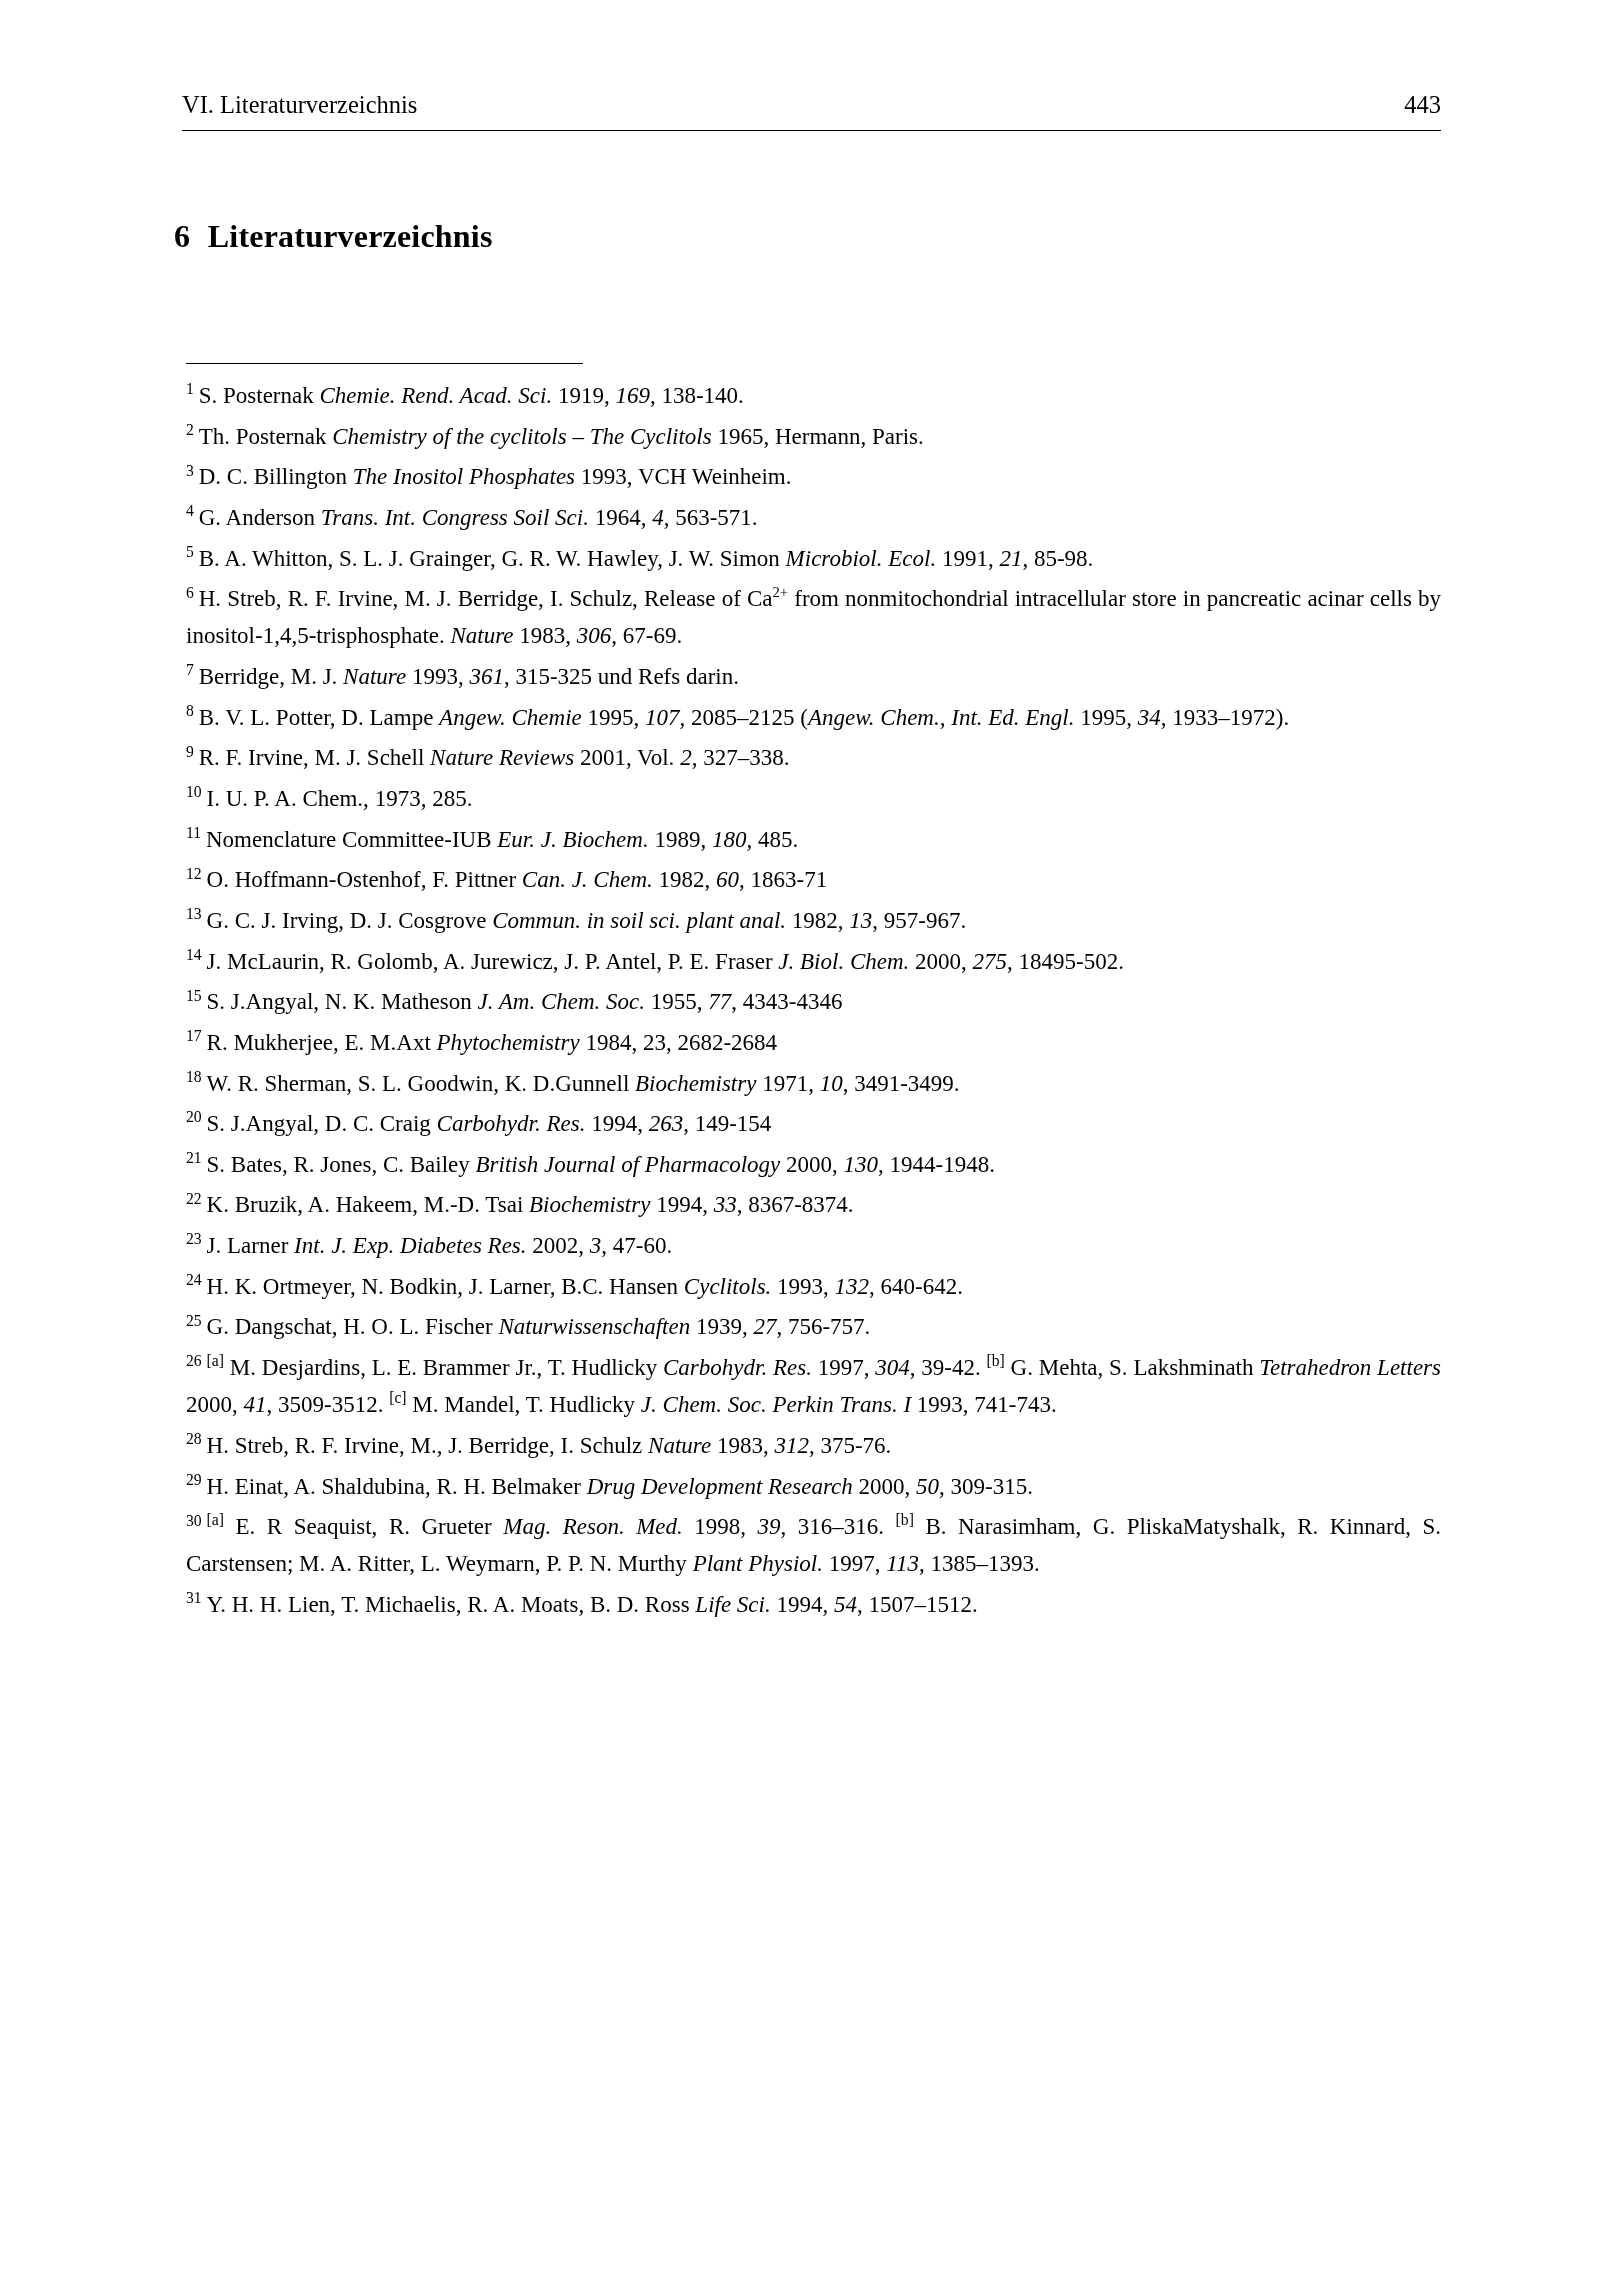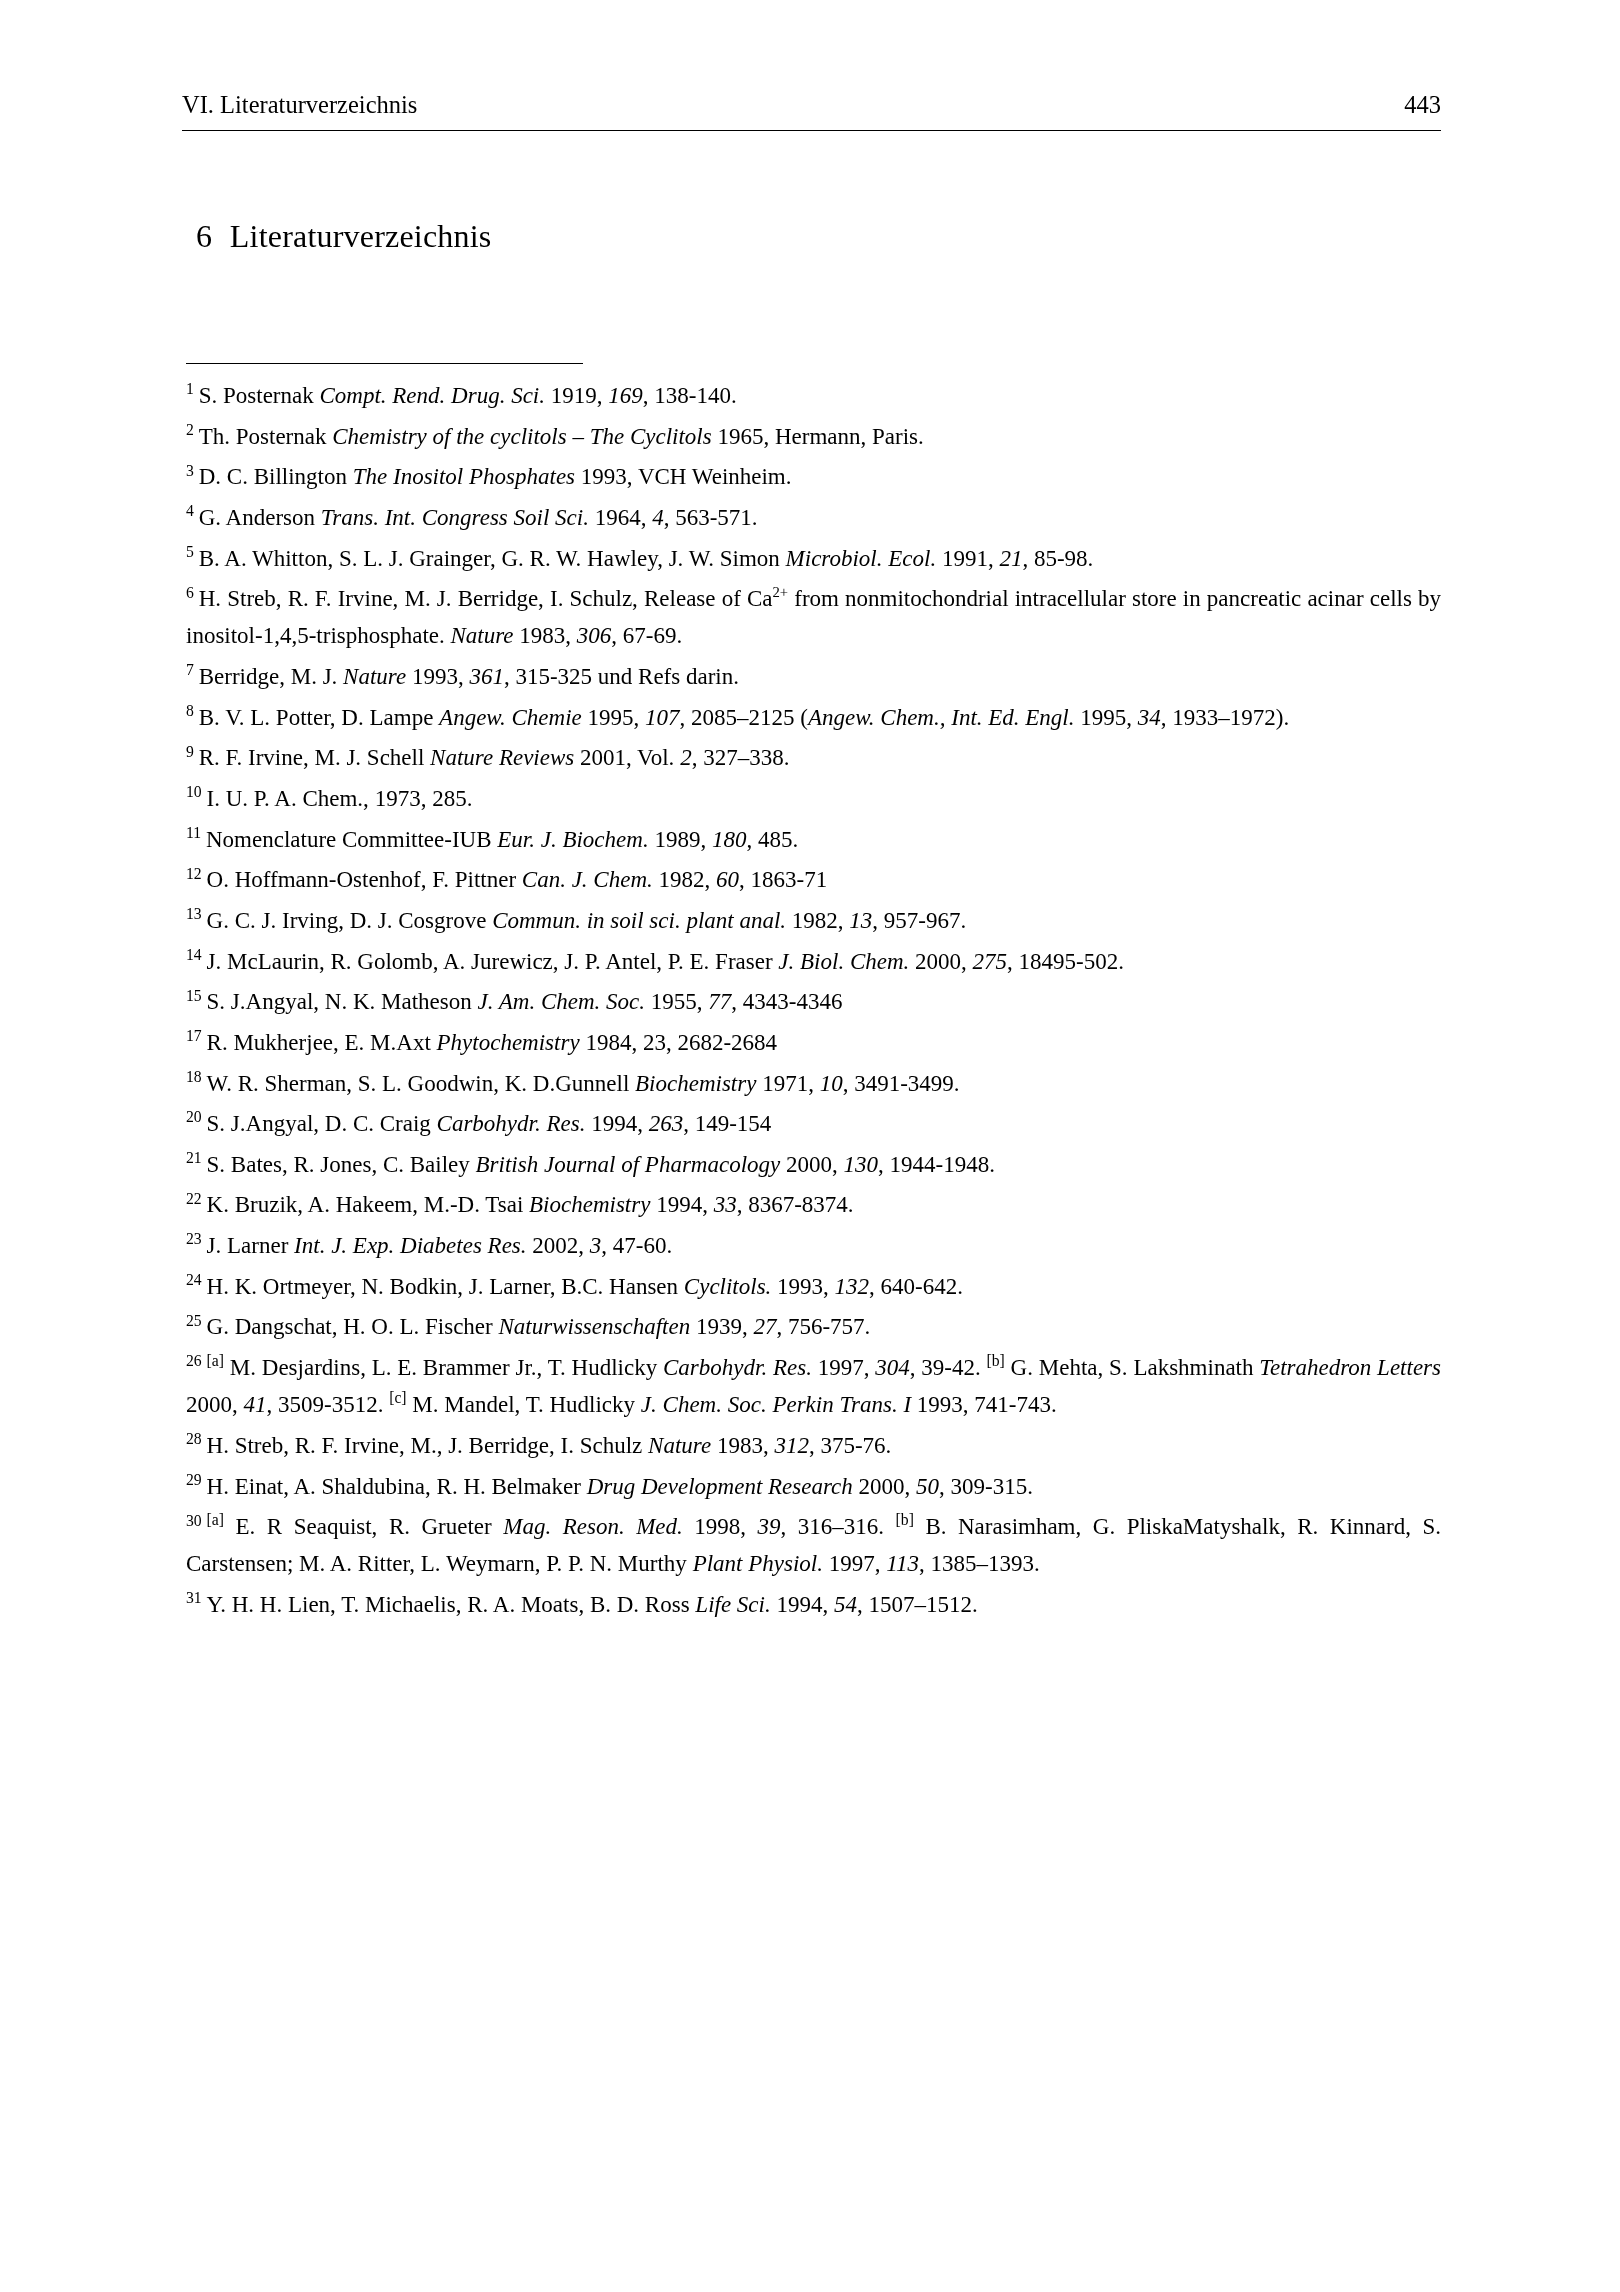--- a/index.html
+++ b/index.html
@@ -34,23 +34,23 @@
   .header-rule {
     position: absolute;
     top: 130px;
     left: 182px;
     width: 1259px;
     border-bottom: 1.5px solid #000;
   }
   .chapter-title {
     position: absolute;
     top: 218px;
-    left: 196px;
+    left: 174px;
     font-size: 32px;
-    font-weight: normal;
+    font-weight: bold;
     letter-spacing: 0.2px;
   }
   .chapter-title .num {
     margin-right: 17.6px;
   }
   .note-rule {
     position: absolute;
     top: 363px;
     left: 186px;
     width: 397px;
@@ -100,21 +100,21 @@
   </div>
   <div class="header-rule"></div>
 
   <div class="chapter-title">
     <span class="num">6</span><span>Literaturverzeichnis</span>
   </div>
 
   <div class="note-rule"></div>
 
   <div class="refs" id="refs">
-      <p class="ref"><sup>1</sup><span>S. Posternak <i>Compt. Rend. Drug. Sci.</i> <b>1919</b>, <i>169</i>, 138-140.</span></p>
+      <p class="ref"><sup>1</sup><span>S. Posternak <i>Chemie. Rend. Acad. Sci.</i> <b>1919</b>, <i>169</i>, 138-140.</span></p>
       <p class="ref"><sup>2</sup><span>Th. Posternak <i>Chemistry of the cyclitols – The Cyclitols</i> <b>1965</b>, Hermann, Paris.</span></p>
       <p class="ref"><sup>3</sup><span>D. C. Billington <i>The Inositol Phosphates</i> <b>1993</b>, VCH Weinheim.</span></p>
       <p class="ref"><sup>4</sup><span>G. Anderson <i>Trans. Int. Congress Soil Sci.</i> <b>1964</b>, <i>4</i>, 563-571.</span></p>
       <p class="ref"><sup>5</sup><span>B. A. Whitton, S. L. J. Grainger, G. R. W. Hawley, J. W. Simon <i>Microbiol. Ecol.</i> <b>1991</b>, <i>21</i>, 85-98.</span></p>
       <p class="ref"><sup>6</sup><span>H. Streb, R. F. Irvine, M. J. Berridge, I. Schulz, Release of Ca<span class="sup-small">2+</span> from nonmitochondrial intracellular store in pancreatic acinar cells by inositol-1,4,5-trisphosphate. <i>Nature</i> <b>1983</b>, <i>306</i>, 67-69.</span></p>
       <p class="ref"><sup>7</sup><span>Berridge, M. J. <i>Nature</i> <b>1993</b>, <i>361</i>, 315-325 und Refs darin.</span></p>
       <p class="ref"><sup>8</sup><span>B. V. L. Potter, D. Lampe <i>Angew. Chemie</i> <b>1995</b>, <i>107</i>, 2085–2125 (<i>Angew. Chem., Int. Ed. Engl.</i> <b>1995</b>, <i>34</i>, 1933–1972).</span></p>
       <p class="ref"><sup>9</sup><span>R. F. Irvine, M. J. Schell <i>Nature Reviews</i> <b>2001</b>, Vol. <i>2</i>, 327–338.</span></p>
       <p class="ref"><sup>10</sup><span>I. U. P. A. Chem., <b>1973</b>, 285.</span></p>
       <p class="ref"><sup>11</sup><span>Nomenclature Committee-IUB <i>Eur. J. Biochem.</i> <b>1989</b>, <i>180</i>, 485.</span></p>

